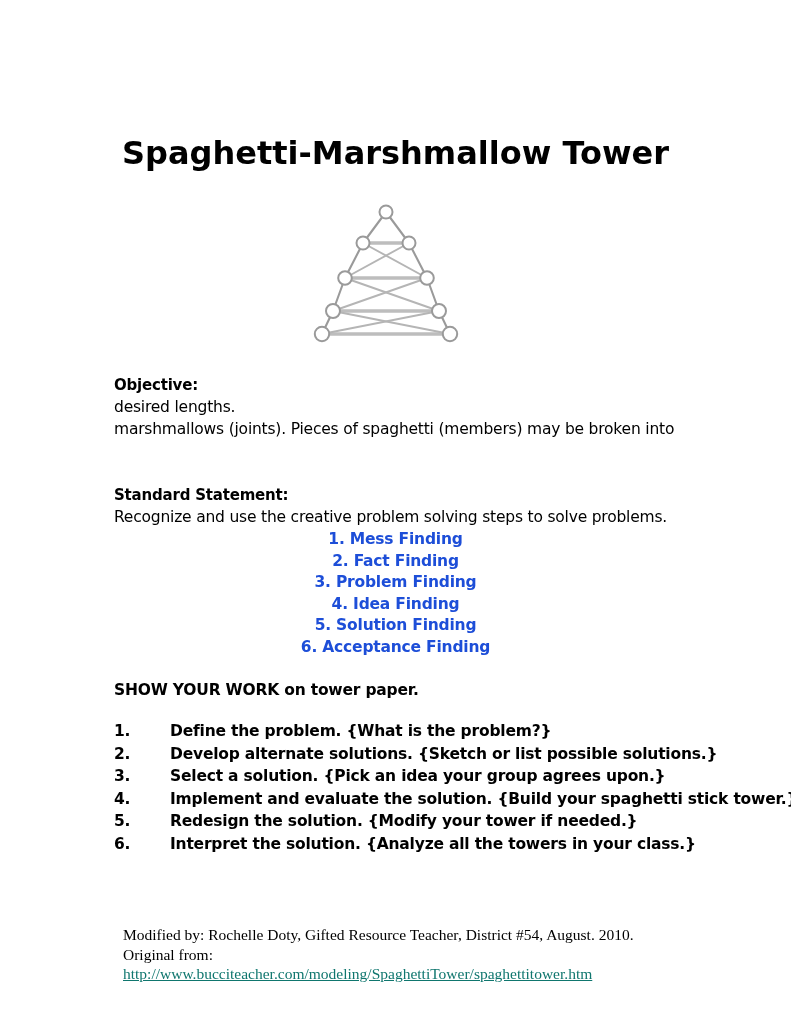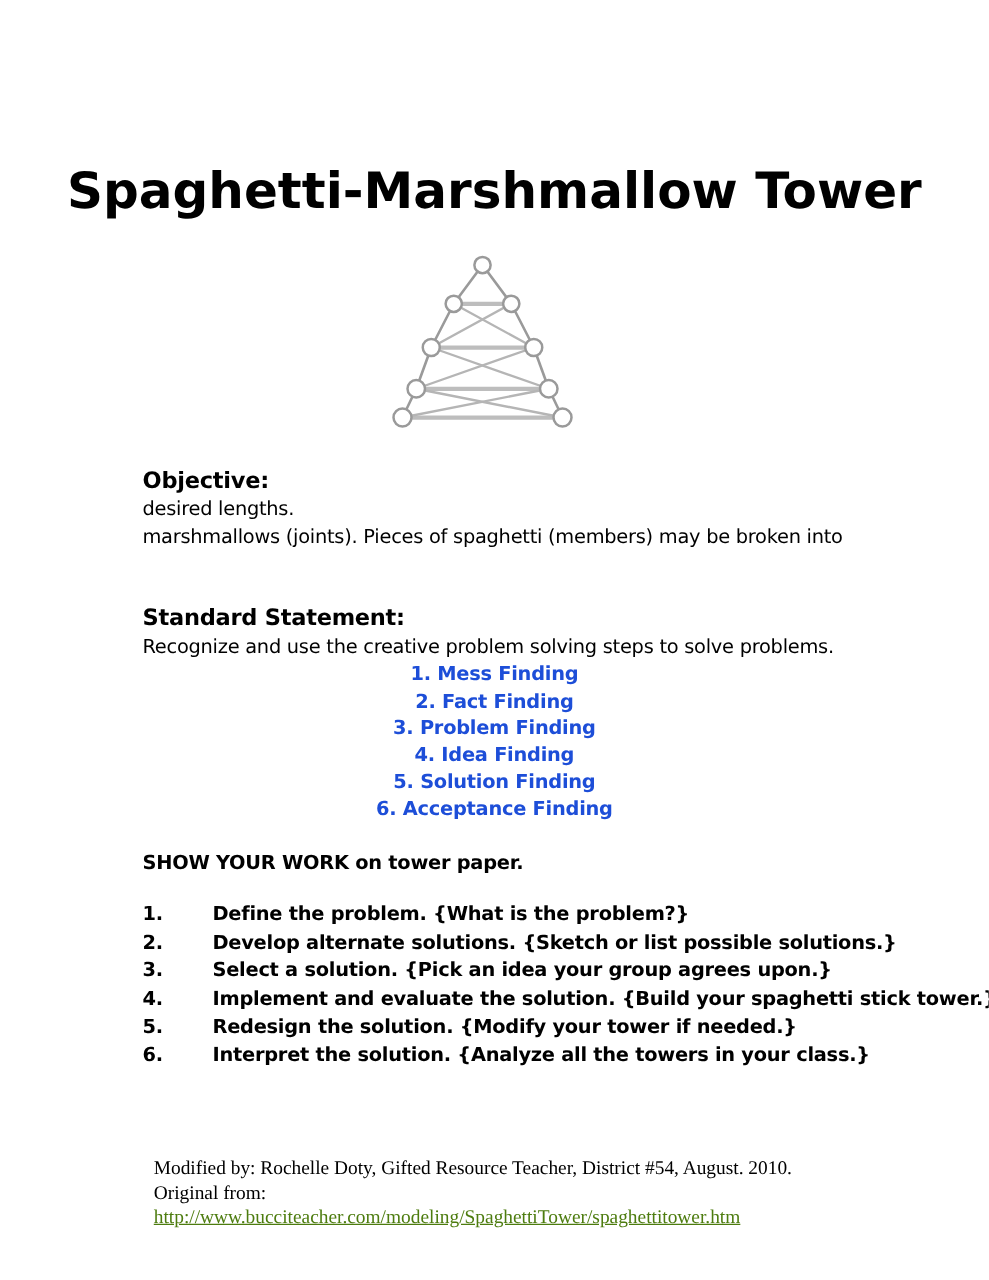--- a/index.html
+++ b/index.html
@@ -30,21 +30,21 @@
     letter-spacing: -0.2px;
   }
 
   
   .doc-title {
     position: absolute;
     left: 0;
     right: 0;
     top: 133px;
     text-align: center;
-    font-size: 40px;
+    font-size: 32px;
     font-weight: bold;
     line-height: 40px;
     letter-spacing: 0px;
     white-space: nowrap;
   }
 
   
   .figure {
     position: absolute;
     left: 307px;
@@ -54,21 +54,21 @@
   }
   .figure svg { display: block; }
 
   
   .block {
     position: absolute;
     left: 114px;
     width: 620px;
   }
   .sec-head {
-    font-size: 18px;
+    font-size: 15px;
     font-weight: bold;
     line-height: 22px;
     margin: 0;
   }
   .sec-body {
     font-size: 15.5px;
     line-height: 22px;
     margin: 0;
     font-weight: normal;
   }
@@ -122,21 +122,21 @@
     left: 123px;
     top: 925px;
     width: 620px;
     font-family: "Liberation Serif", "DejaVu Serif", serif;
     font-size: 15.5px;
     line-height: 19.5px;
     color: #000000;
   }
   .footer p { margin: 0; }
   .footer a.url {
-    color: #4d7c0f;
+    color: #0f766e;
     font-family: "Liberation Serif", "DejaVu Serif", serif;
   }
 </style>
 </head>
 <body>
 
 <div class="page">
 
   <div class="doc-title comic">Spaghetti-Marshmallow Tower</div>
 

